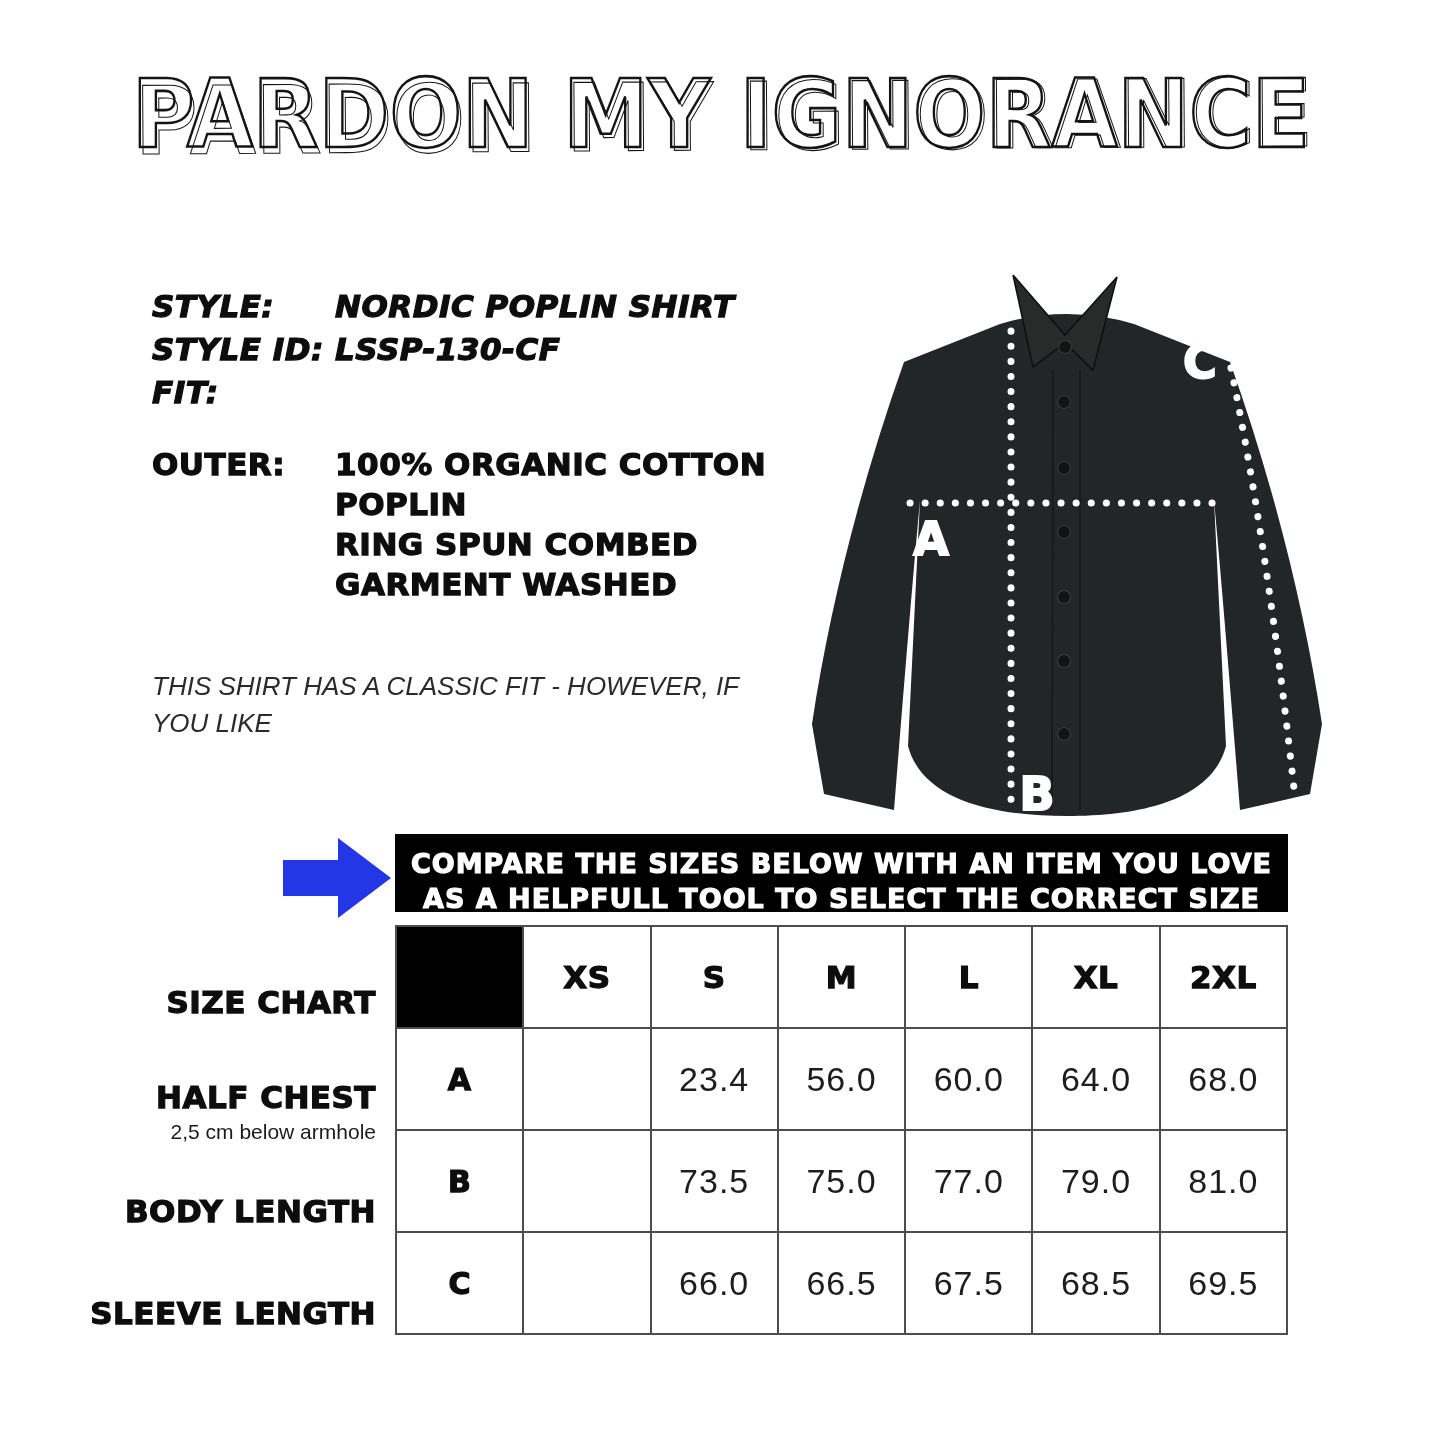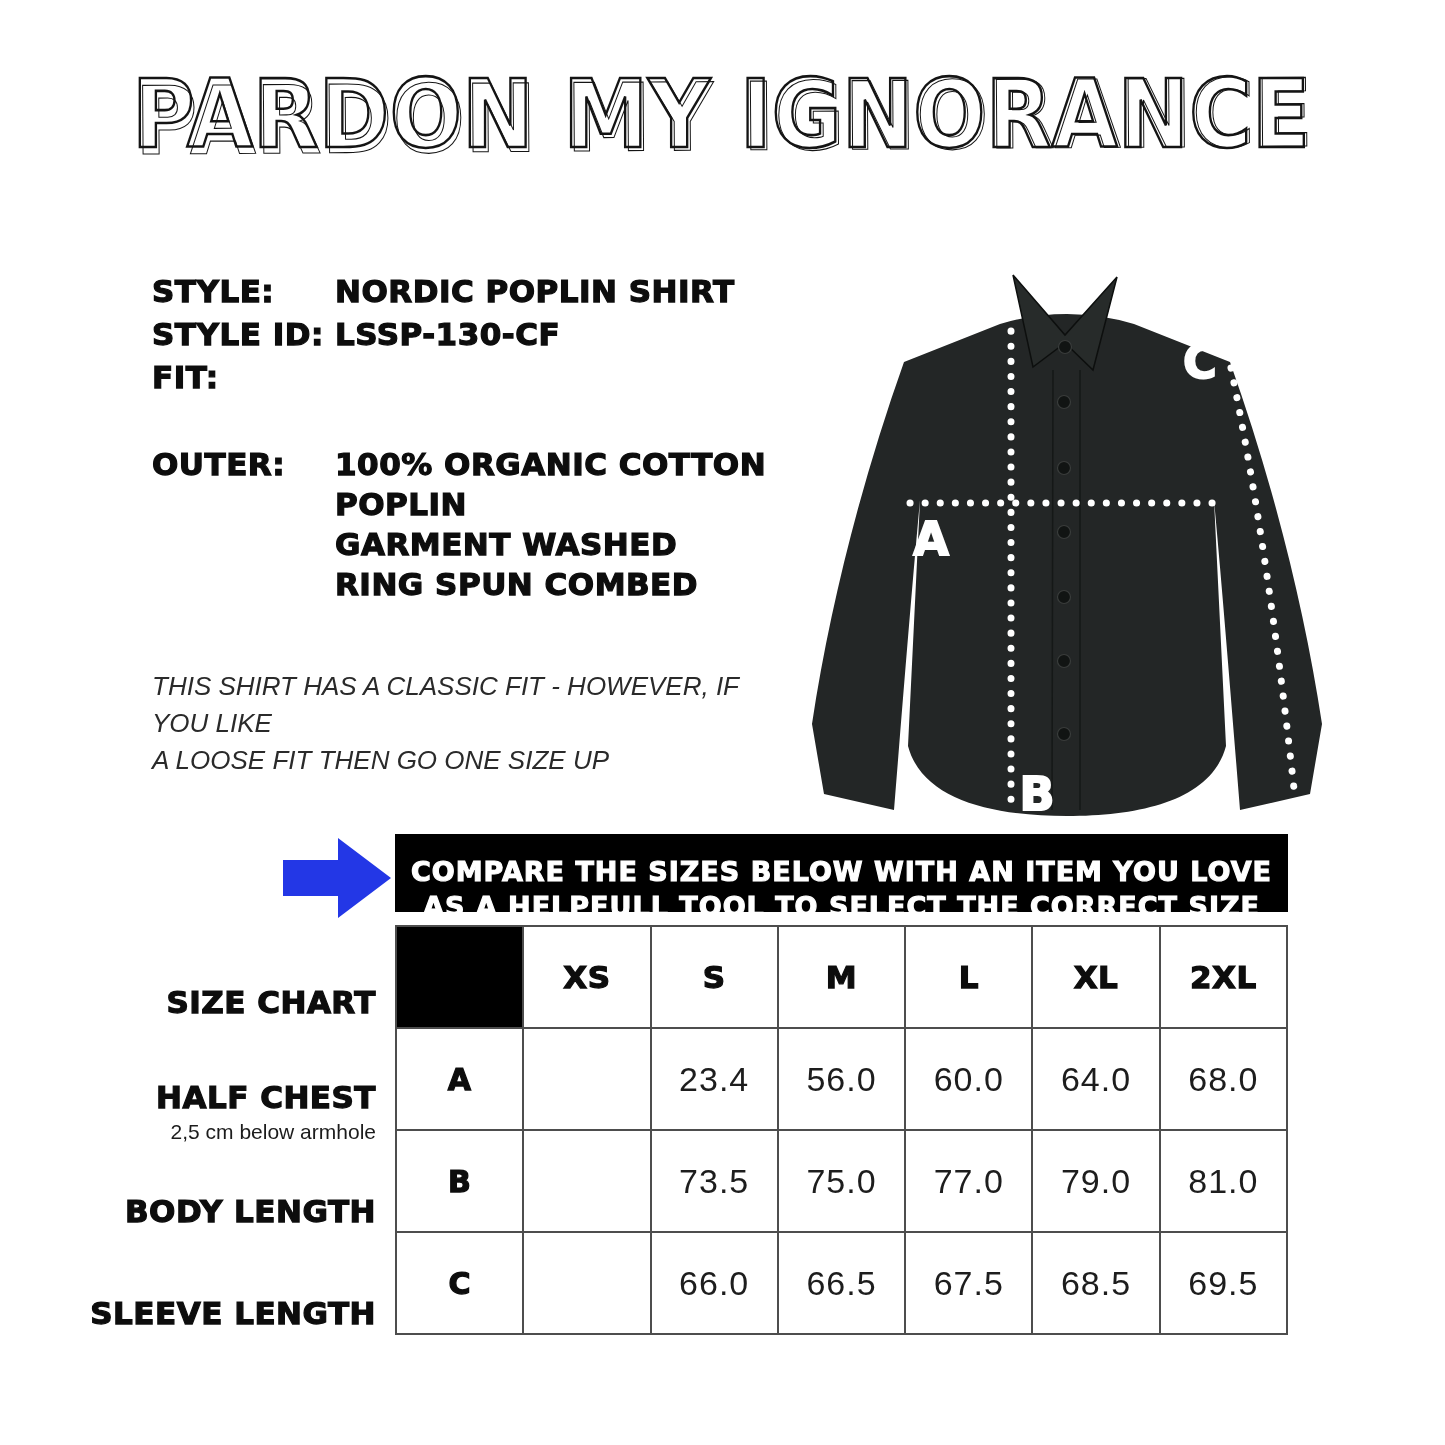--- a/index.html
+++ b/index.html
@@ -51,21 +51,21 @@
     font-family:"DejaVu Sans", sans-serif; font-weight:900; font-size:46px;
     fill:#ffffff; stroke:#ffffff; stroke-width:2px; text-anchor:middle;
   }
 
   
   .arrow-svg { position:absolute; left:283px; top:833px; width:110px; height:90px; }
 
   
   .banner {
     position:absolute; left:395px; top:834px; width:893px; height:78px;
-    background:#000; color:#fff; text-align:center; padding-top:20px;
+    background:#000; color:#fff; text-align:center; padding-top:12px;
   }
   .banner .bline {
     font-size:27px; line-height:35px; font-weight:900;
     -webkit-text-stroke:1.1px #ffffff; letter-spacing:1px; white-space:nowrap;
   }
 
   
   .size-table {
     position:absolute; left:395px; top:925px; width:893px;
     border-collapse:collapse; table-layout:fixed;
@@ -97,42 +97,41 @@
 </head>
 <body>
 
 <div class="page">
 
   <svg class="title-svg" viewBox="0 0 1205 185">
     <text class="title-echo" x="15" y="150" font-size="94" textLength="1178" lengthAdjust="spacingAndGlyphs" transform="rotate(-0.4 600 120)">PARDON MY IGNORANCE</text>
     <text class="title-main" x="12" y="147" font-size="94" textLength="1178" lengthAdjust="spacingAndGlyphs">PARDON MY IGNORANCE</text>
   </svg>
 
-  <div class="specs" style="top:270px;">
+  <div class="specs" style="top:285px;font-style:italic;">
     <div class="cell bub">STYLE:</div>
     <div class="cell bub">NORDIC POPLIN SHIRT</div>
     <div class="cell bub">STYLE ID:</div>
     <div class="cell bub">LSSP-130-CF</div>
     <div class="cell bub">FIT:</div>
   </div>
 
   <div class="specs2">
     <div class="cell bub">OUTER:</div>
     <div>
       <div class="cell bub">100% ORGANIC COTTON</div>
       <div class="cell bub">POPLIN</div>
+      <div class="cell bub">RING SPUN COMBED</div>
       <div class="cell bub">GARMENT WASHED</div>
-      <div class="cell bub">RING SPUN COMBED</div>
     </div>
   </div>
 
   <div class="comments">
     <div class="comments-text">
       <div>THIS SHIRT HAS A CLASSIC FIT - HOWEVER, IF YOU LIKE</div>
-      <div>A LOOSE FIT THEN GO ONE SIZE UP</div>
     </div>
   </div>
 
   <svg class="shirt-svg" viewBox="0 0 560 575">
 
     <path d="M 210,74 L 114,112
              C 72,230 40,355 22,474 L 34,544 L 104,560
              C 113,448 121,348 130,250
              L 118,496
              C 132,549 200,566 277,566

